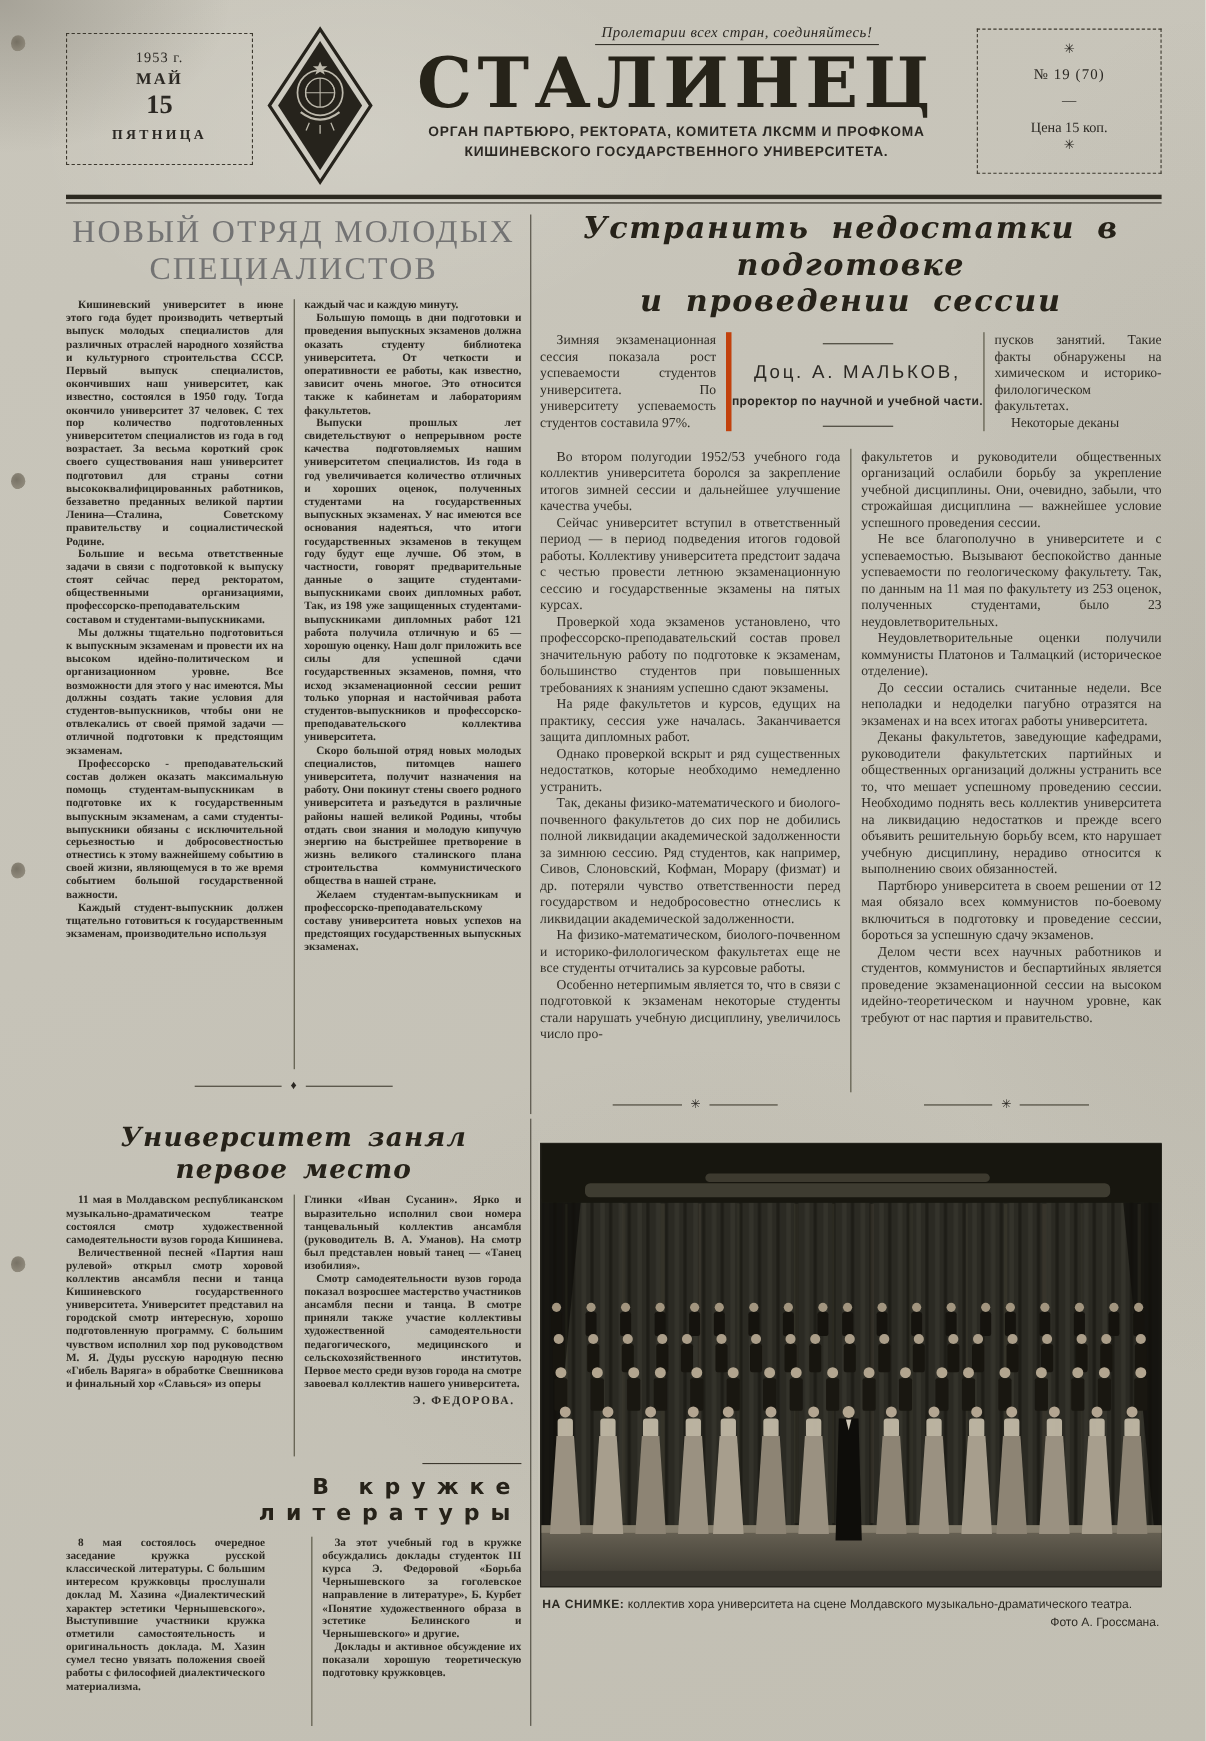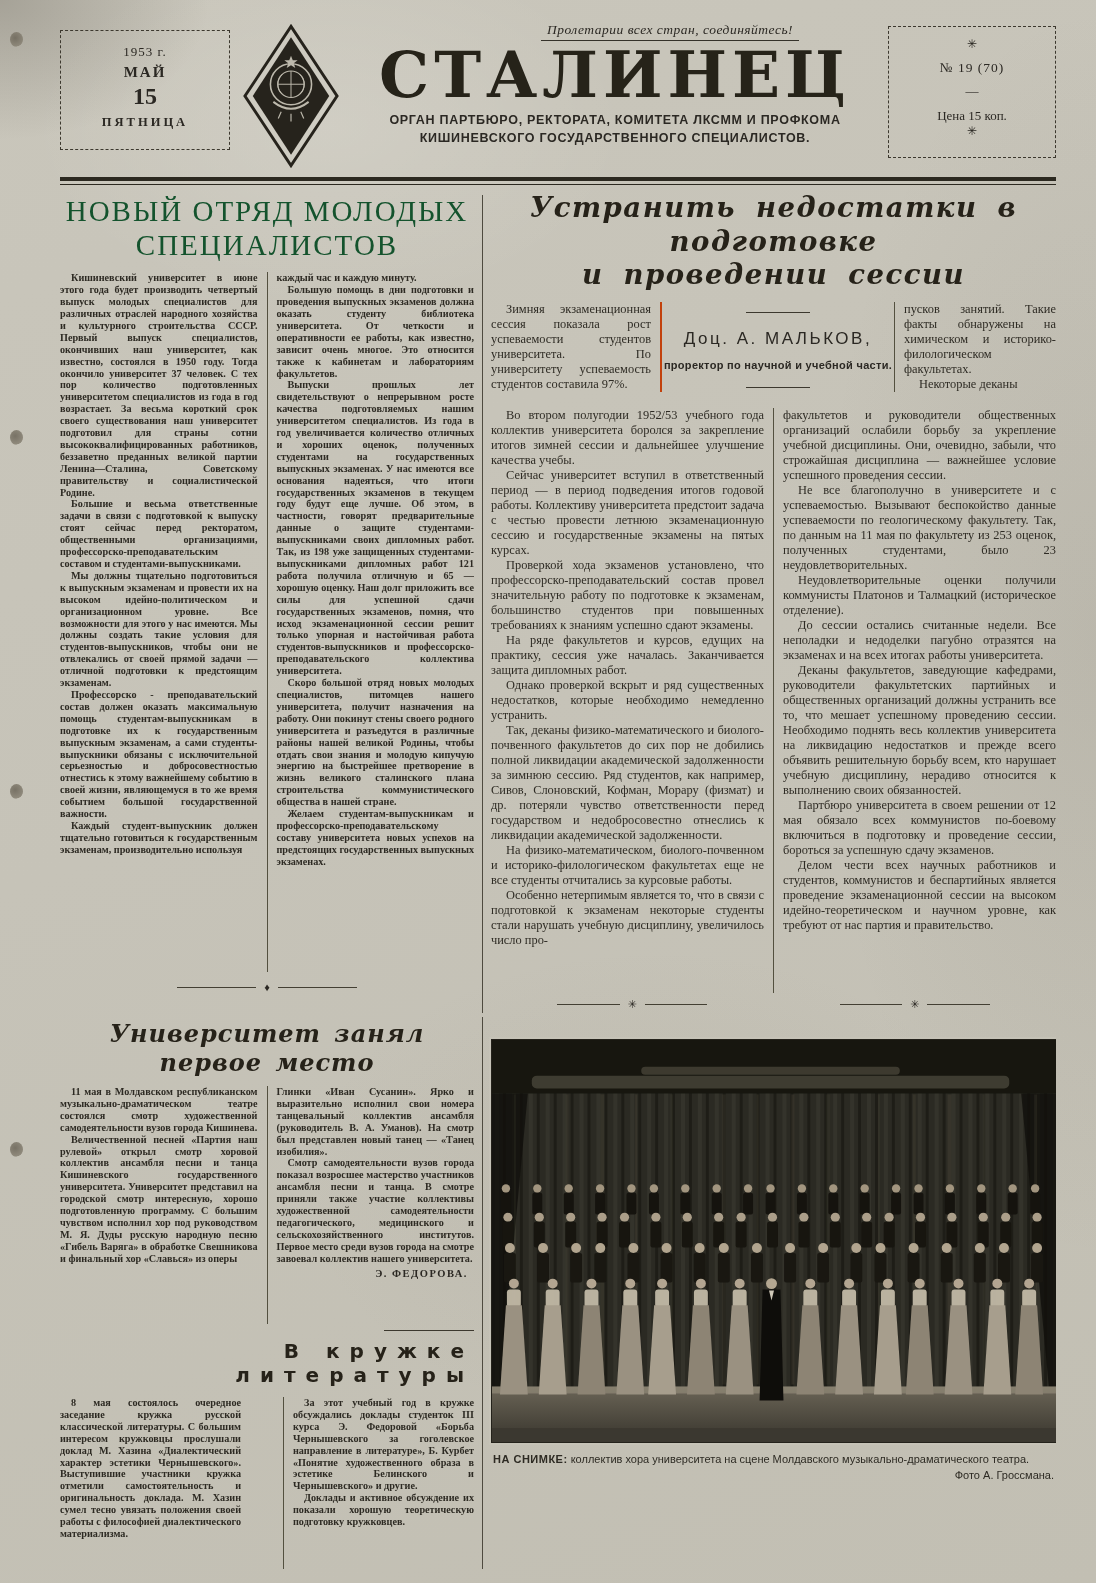--- a/index.html
+++ b/index.html
@@ -54,33 +54,33 @@
   .cols .col{flex:1;min-width:0;overflow:hidden;}
   .cols .col + .col{border-left:1px solid #53503f;padding-left:9px;}
   .cols .col:first-child{padding-right:9px;}
   p{margin:0;text-align:justify;overflow-wrap:break-word;hyphens:auto;}
   .body-sm p{font-size:10.2px;line-height:11.9px;font-weight:bold;text-indent:11px;color:#2d2a23;}
   .body-md p{font-size:12.4px;line-height:15px;text-indent:15px;color:#2e2b24;}
   .nif p:first-child{text-indent:0;}
 
   
   .art1-headline{font-weight:400;font-size:29px;line-height:1.16;letter-spacing:2px;
-    text-align:center;margin:4px 0 10px;color:#14532d;}
+    text-align:center;margin:4px 0 10px;color:#737373;}
   .art1 .cols{height:700px;}
   .diamond-divider,.star-divider{display:flex;align-items:center;width:180px;margin:10px auto 0;}
   .dline{flex:1;border-top:1px solid #433f33;}
   .dd{margin:0 8px;font-size:11px;line-height:1;}
 
   
   .art2-headline{font-family:"DejaVu Serif",serif;font-style:italic;font-weight:bold;
     font-size:27.5px;line-height:1.22;letter-spacing:1.5px;word-spacing:9px;
     text-align:center;margin:0 0 10px;color:#262219;}
   .art2-top{display:flex;margin-bottom:16px;}
   .art2-lead{width:160px;flex:none;}
-  .byline{flex:1;text-align:center;padding-top:10px;border-left:2px solid #c2410c;border-right:1px solid #53503f;margin:0 9px;}
+  .byline{flex:1;text-align:center;padding-top:10px;border-left:5px solid #c2410c;border-right:1px solid #53503f;margin:0 9px;}
   .byline-rule{width:64px;border-top:1px solid #3c382e;margin:0 auto;}
   .byline-name{font-family:"Liberation Sans","DejaVu Sans",sans-serif;font-size:17px;
     letter-spacing:2.5px;margin:16px 0 10px;}
   .byline-role{font-family:"Liberation Sans","DejaVu Sans",sans-serif;font-weight:bold;
     font-size:11px;letter-spacing:.3px;margin-bottom:16px;}
   .art2-righttop{width:152px;flex:none;}
   .art2-cols{height:585px;}
   .star-row{display:flex;justify-content:space-around;margin-top:6px;}
   .star-divider{width:150px;margin:0;}
 
@@ -135,21 +135,21 @@
         <polygon points="50,33 51.8,37.6 56.8,37.6 52.8,40.6 54.4,45.4 50,42.5 45.6,45.4 47.2,40.6 43.2,37.6 48.2,37.6" fill="#bdb9ac"></polygon>
         <path d="M32 80 q18 14 36 0" stroke="#bdb9ac" stroke-width="2" fill="none"></path>
         <path d="M40 90 l-3 7 M50 92 l0 8 M60 90 l3 7" stroke="#bdb9ac" stroke-width="1.2" fill="none"></path>
       </svg>
     </div>
 
     <div class="title-block">
       <span class="slogan">Пролетарии всех стран, соединяйтесь!</span>
       <h1 class="paper-title">СТАЛИНЕЦ</h1>
       <div class="org">ОРГАН ПАРТБЮРО, РЕКТОРАТА, КОМИТЕТА ЛКСММ И ПРОФКОМА</div>
-      <div class="org">КИШИНЕВСКОГО ГОСУДАРСТВЕННОГО СПЕЦИАЛИСТОВ.</div>
+      <div class="org">КИШИНЕВСКОГО ГОСУДАРСТВЕННОГО УНИВЕРСИТЕТА.</div>
     </div>
 
     <div class="wavy-box issue-box">
       <div class="ib-star">✳</div>
       <div class="ib-no">№ 19 (70)</div>
       <div class="ib-dash">—</div>
       <div class="ib-price">Цена 15 коп.</div>
       <div class="ib-star">✳</div>
     </div>
   </header>

